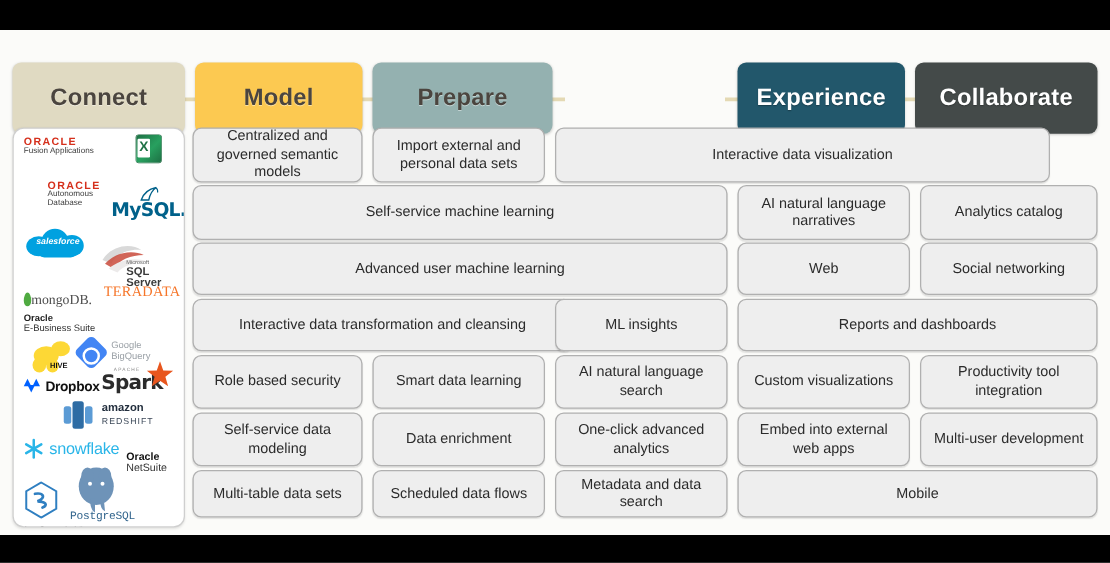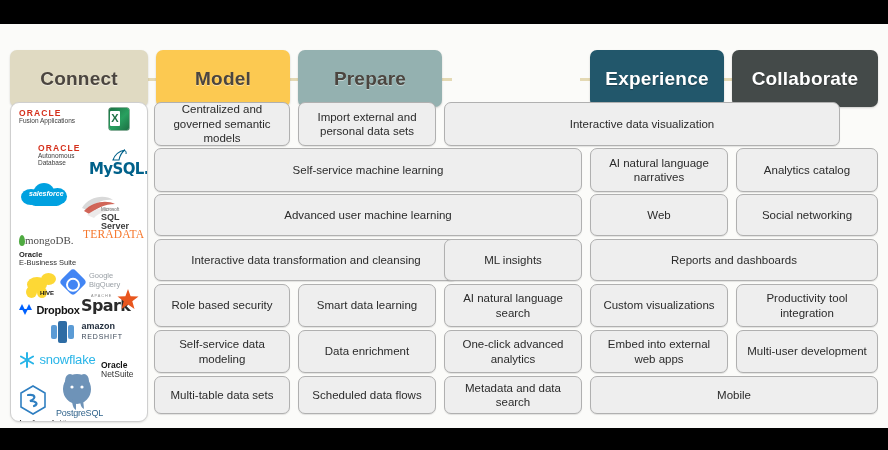--- a/index.html
+++ b/index.html
@@ -68,21 +68,21 @@
   .rs-icon{position:relative;width:26px;height:22px;}
   .rs-icon i{position:absolute;background:#3d7bbd;border-radius:2px;}
 
   .snow-txt{color:#29b5e8;font-size:13px;letter-spacing:-.2px;}
   .flake{position:relative;width:16px;height:16px;}
   .flake i{position:absolute;left:7px;top:0;width:2px;height:16px;background:#29b5e8;border-radius:1px;}
 
   .netsuite-b{color:#111;font-weight:bold;font-size:8.5px;}
   .netsuite-r{color:#333;font-size:8.5px;}
 
-  .pg-txt{color:#31648c;font-size:9px;letter-spacing:-.2px;font-family:Liberation Sans, sans-serif;}
+  .pg-txt{color:#31648c;font-size:9px;letter-spacing:-.2px;font-family:Liberation Mono, monospace;}
   .syn-txt{color:#2b2b2b;font-size:4.2px;font-weight:bold;letter-spacing:.1px;}
 
   
   .cap{position:absolute;background:#eeeeee;border:1px solid #b0b0b0;border-radius:7px;
        display:flex;align-items:center;justify-content:center;text-align:center;
        color:#2b2b2b;font-size:11.5px;line-height:1.25;padding:0 6px;
        box-sizing:border-box;box-shadow:0 1px 1px rgba(0,0,0,.10);}
 </style>
 </head>
 <body>

